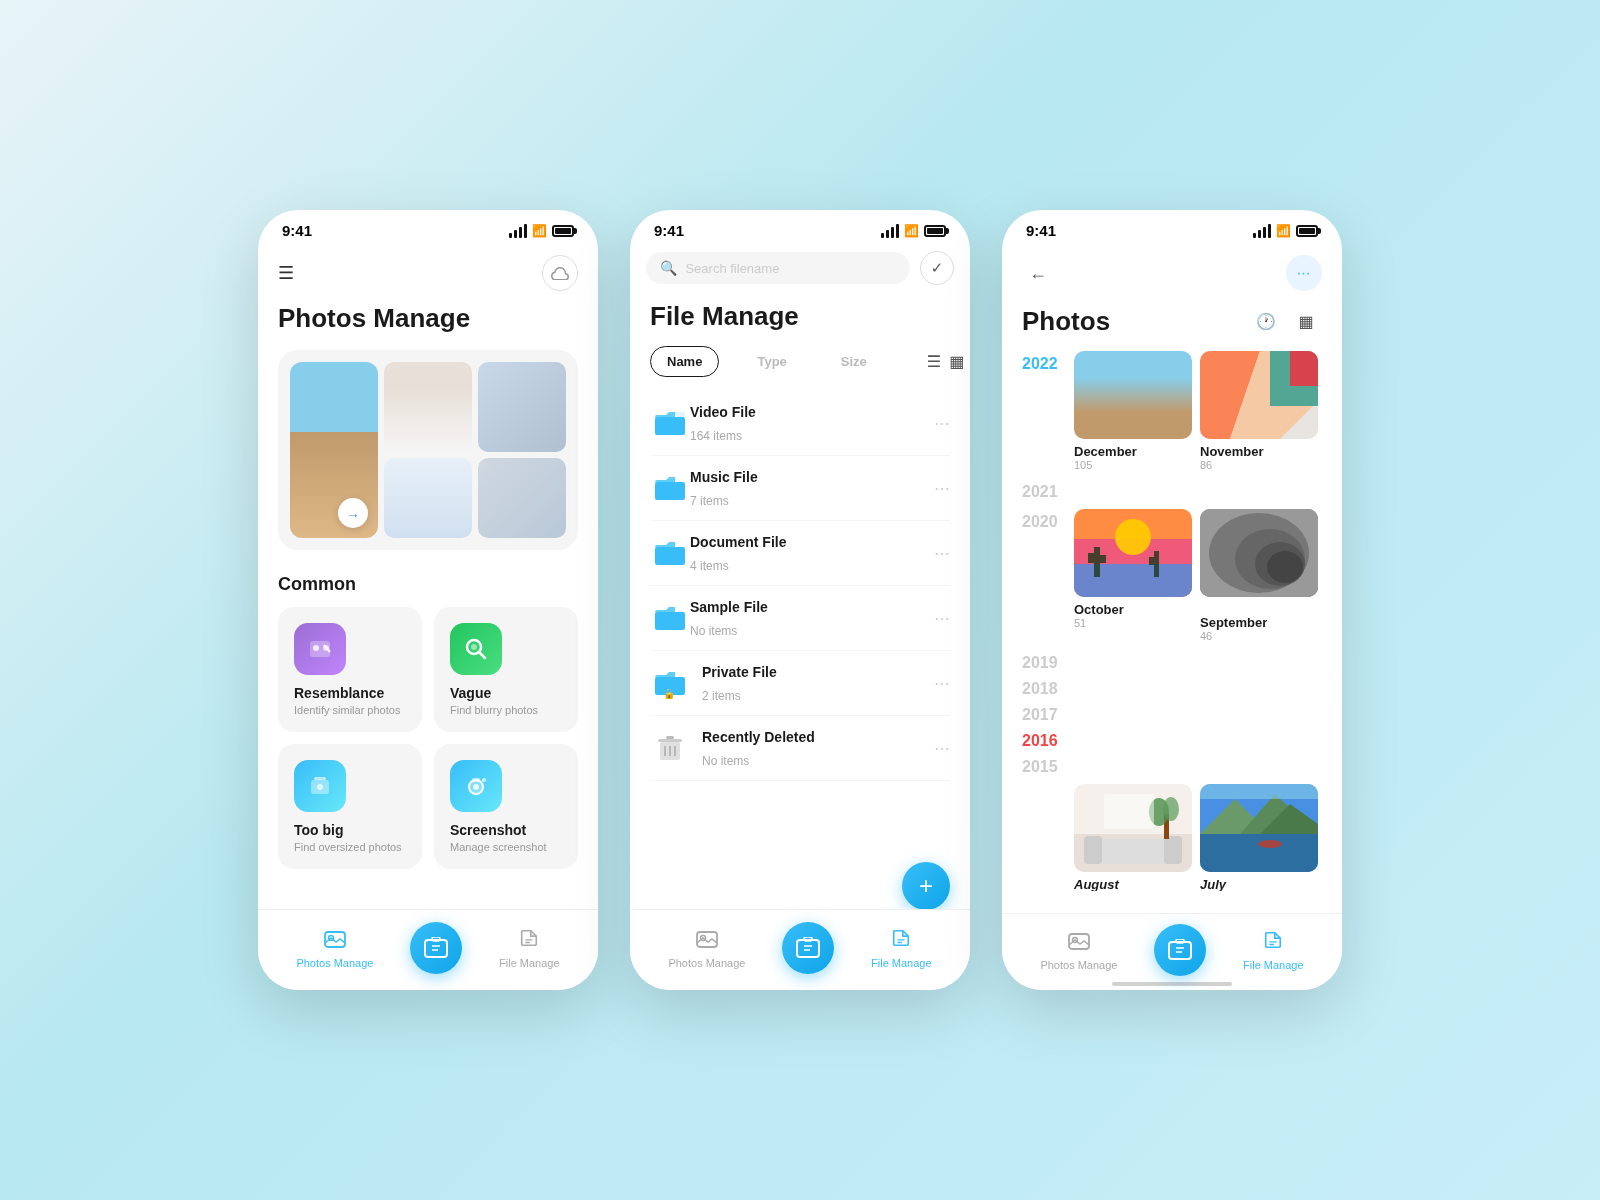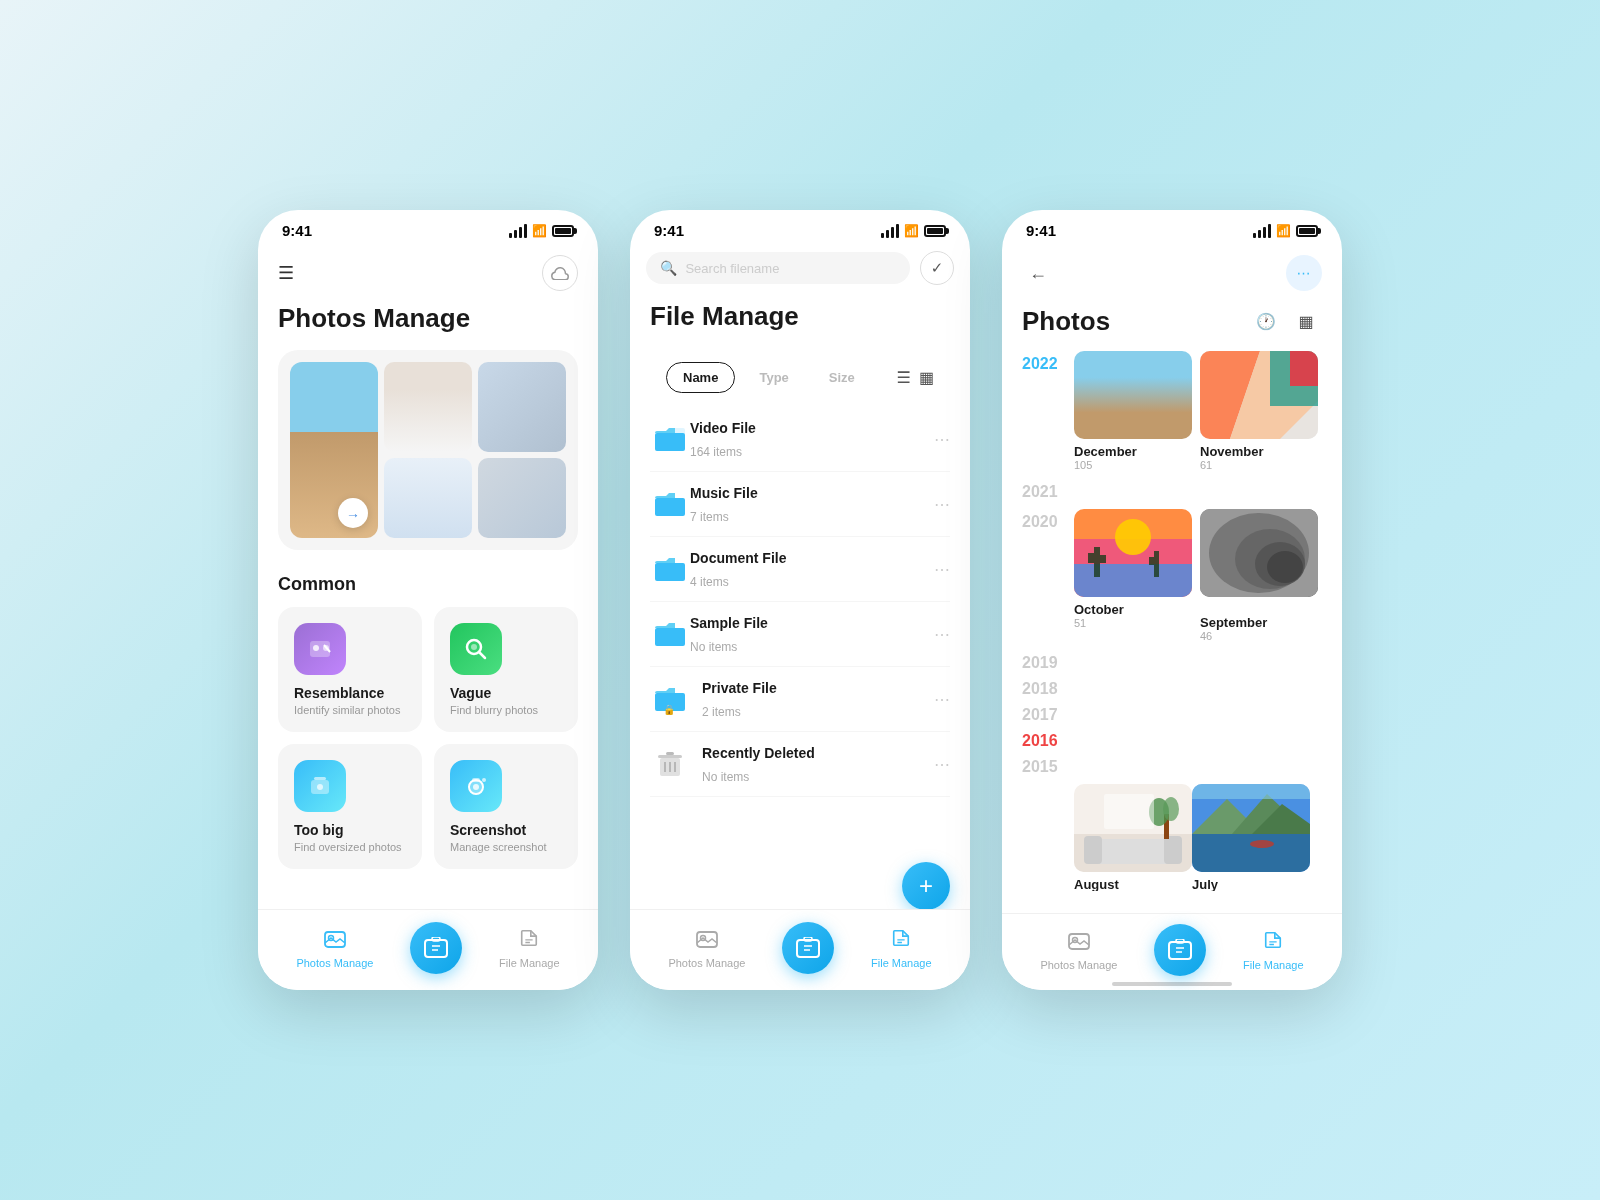--- a/index.html
+++ b/index.html
@@ -249,23 +249,22 @@
 
     .file-page-title {
       font-size: 26px;
       font-weight: 800;
       color: #1a1a1a;
       padding: 0 20px 14px;
     }
     .tab-bar {
       display: flex;
       align-items: center;
-      padding: 0 36px 14px;
-      gap: 8px;
-      margin-top: 16px;
+      padding: 0 20px 14px;
+      gap: 22px;
     }
     .tab-btn {
       padding: 7px 16px;
       border-radius: 20px;
       font-size: 13px;
       font-weight: 600;
       cursor: pointer;
     }
     .tab-btn.active {
       border: 1.5px solid #1a1a1a;
@@ -714,21 +713,21 @@
             
             <svg width="118" height="88" viewBox="0 0 118 88">
               <rect width="118" height="88" fill="#e8e4e0"></rect>
               <polygon points="0,0 60,0 30,88 0,88" fill="#ff6b35" opacity="0.8"></polygon>
               <polygon points="60,0 118,0 118,50 80,88 30,88" fill="#f7c59f" opacity="0.9"></polygon>
               <rect x="70" y="0" width="48" height="55" fill="#2a9d8f" opacity="0.8"></rect>
               <rect x="90" y="0" width="28" height="35" fill="#e63946" opacity="0.9"></rect>
             </svg>
           </div>
           <div style="font-size:13px;font-weight:600;color:#1a1a1a;">November</div>
-          <div style="font-size:11px;color:#aaa;">61</div>
+          <div style="font-size:11px;color:#aaa;">86</div>
         </div>
       </div>
     </div>
 
     <div style="display:flex;gap:8px;margin-bottom:8px;align-items:center;">
       <div style="font-size:16px;font-weight:700;color:#ccc;width:44px;flex-shrink:0;">2021</div>
     </div>
 
     <div style="display:flex; gap:8px; margin-bottom:12px;">
       <div style="font-size:16px;font-weight:700;color:#ccc;width:44px;flex-shrink:0;padding-top:4px;">2020</div>
@@ -780,21 +779,21 @@
     </div>
 
     <div style="display:flex;gap:8px;margin-bottom:8px;align-items:center;">
       <div style="font-size:16px;font-weight:700;color:#ef4444;width:44px;flex-shrink:0;">2016</div>
     </div>
 
     <div style="display:flex;gap:8px;margin-bottom:8px;align-items:center;">
       <div style="font-size:16px;font-weight:700;color:#ccc;width:44px;flex-shrink:0;">2015</div>
     </div>
 
-    <div style="display:flex; margin-bottom:12px;padding-left:52px;">
+    <div style="display:flex; gap:8px; margin-bottom:12px;padding-left:52px;font-style:italic;">
       <div style="display:flex;flex-direction:column;">
         <div style="width:118px;height:88px;border-radius:10px;overflow:hidden;margin-bottom:5px;">
           <svg width="118" height="88" viewBox="0 0 118 88">
             <rect width="118" height="88" fill="#f5f0eb"></rect>
             <rect x="0" y="50" width="118" height="38" fill="#e8e0d8"></rect>
 
             <rect x="15" y="55" width="88" height="25" rx="5" fill="#ddd"></rect>
             <rect x="10" y="52" width="18" height="28" rx="4" fill="#ccc"></rect>
             <rect x="90" y="52" width="18" height="28" rx="4" fill="#ccc"></rect>
 

